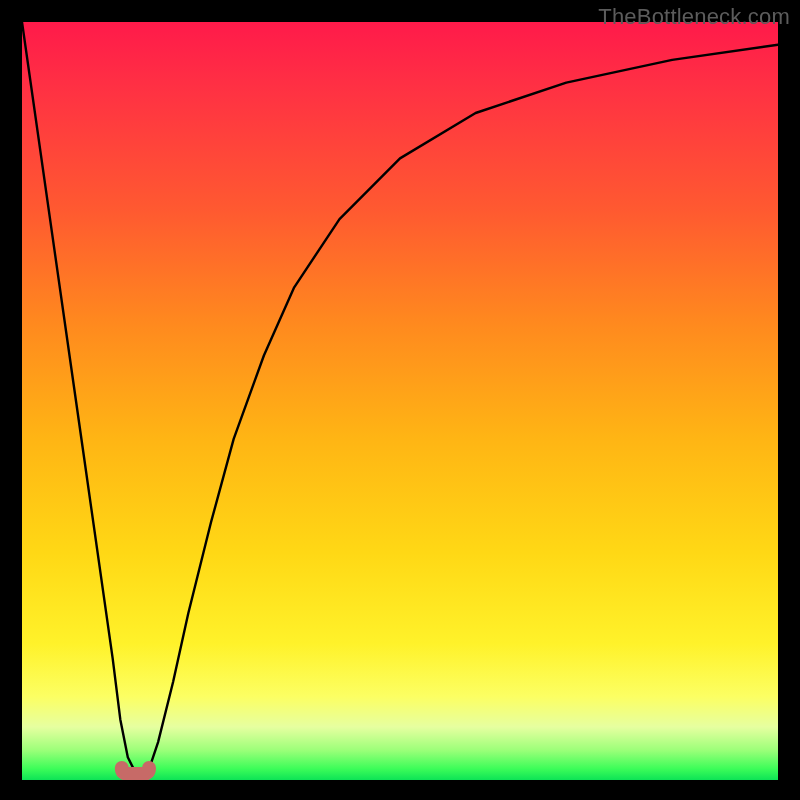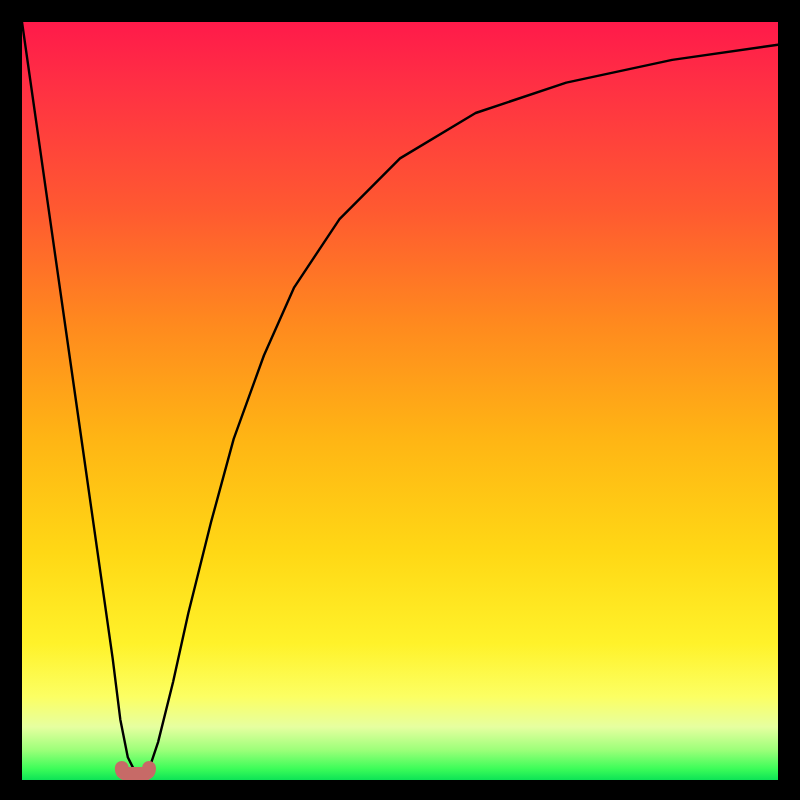--- a/index.html
+++ b/index.html
@@ -73,13 +73,14 @@
     <div class="gradient"></div>
 
     <svg class="curve" width="756" height="758" viewBox="0 0 756 758">
       <g>
         <path id="curvePath" fill="none" stroke="#000" stroke-width="2.4" stroke-linejoin="round" stroke-linecap="round" d="M0.0 0.0 L30.2 212.2 L60.5 424.5 L90.7 636.7 L98.3 697.4 L105.8 735.3 L113.4 750.4 L121.0 750.4 L128.5 742.8 L136.1 720.1 L151.2 659.5 L166.3 591.2 L189.0 500.3 L211.7 416.9 L241.9 333.5 L272.2 265.3 L317.5 197.1 L378.0 136.4 L453.6 91.0 L544.3 60.6 L650.2 37.9 L756.0 22.7"></path>
         <path id="markerPath" fill="none" stroke-width="14" stroke-linecap="round" stroke-linejoin="round" d="M99.8 745.9 Q99.8 751.9 105.8 751.9 L121.0 751.9 Q127.0 751.9 127.0 745.9" stroke="#c76a67"></path>
       </g>
     </svg>
   </div>
 
+  <div class="watermark">TheBottleneck.com</div>
 </div>
 
 </body></html>

